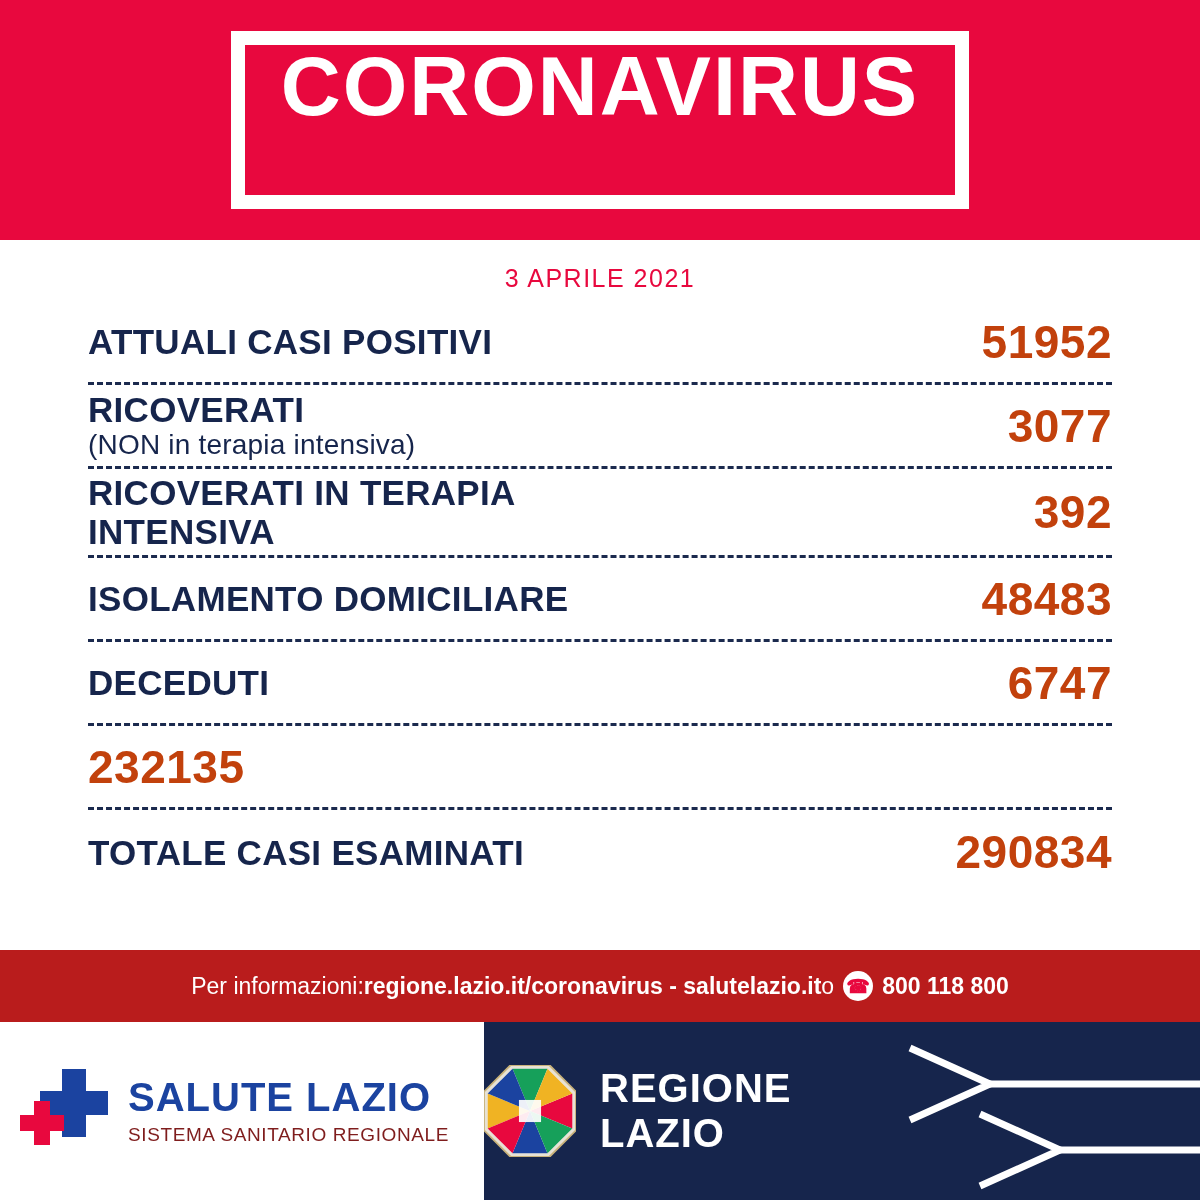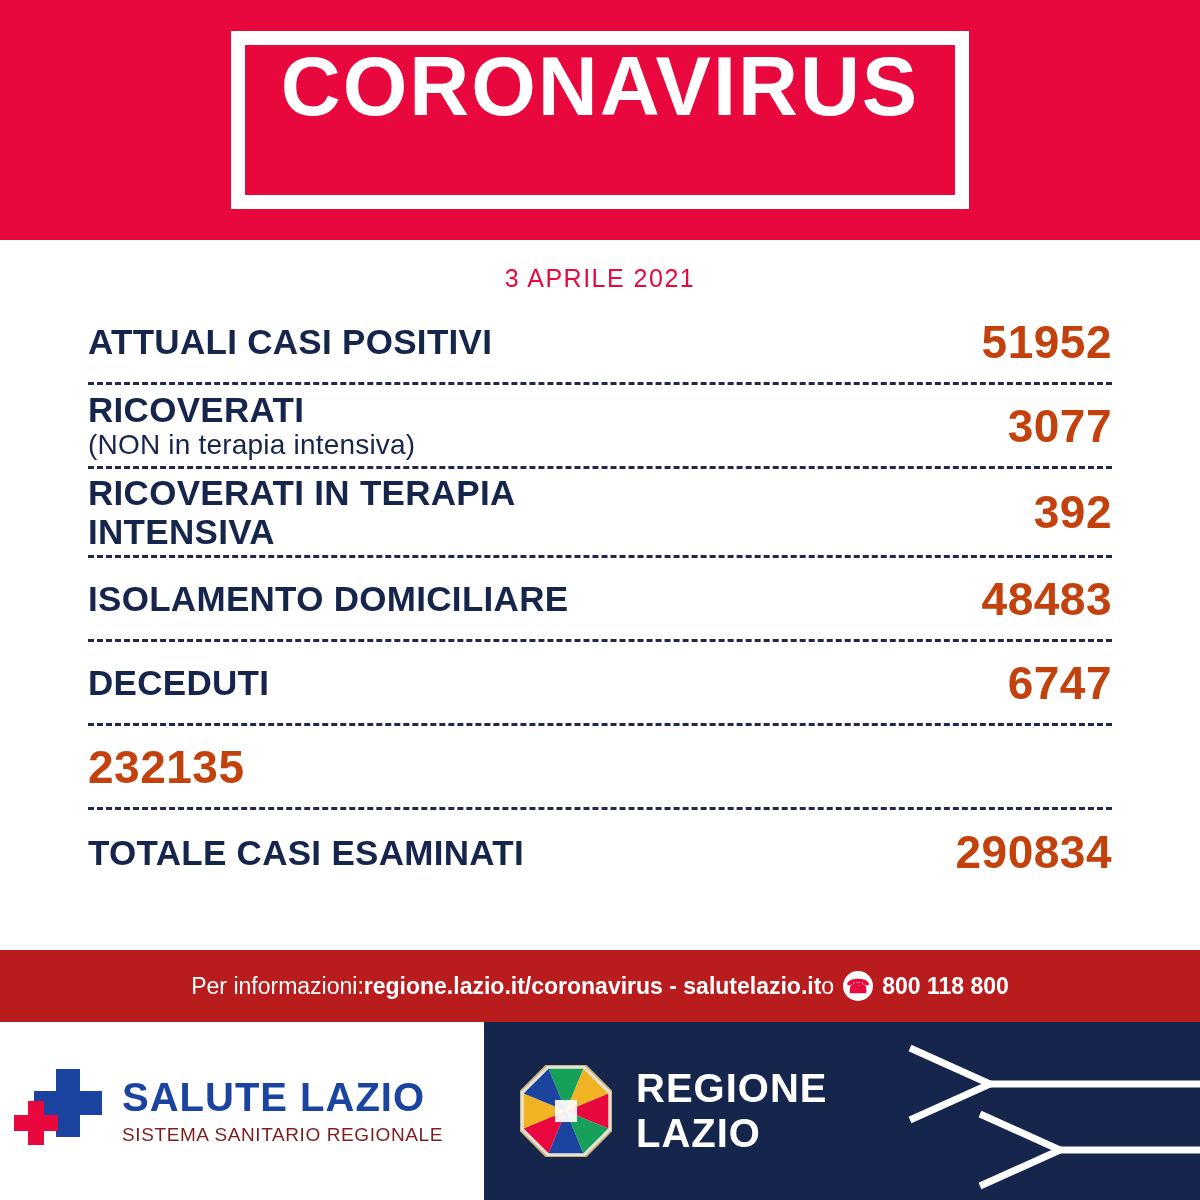--- a/index.html
+++ b/index.html
@@ -134,21 +134,21 @@
   
   .footer {
     height: 178px;
     display: flex;
   }
   .footer-left {
     width: 484px;
     background: #ffffff;
     display: flex;
     align-items: center;
-    padding-left: 8px;
+    padding-left: 14px;
     box-sizing: border-box;
   }
   .cross-logo {
     position: relative;
     width: 96px;
     height: 96px;
     flex: 0 0 96px;
     margin-right: 18px;
   }
   .cross-blue {
@@ -191,21 +191,20 @@
     color: #7f1d1d;
     font-size: 19px;
     letter-spacing: 0.6px;
     margin-top: 6px;
   }
   .footer-right {
     flex: 1;
     background: #16254c;
     display: flex;
     align-items: center;
-    padding-left: 36px;
     box-sizing: border-box;
     position: relative;
     overflow: hidden;
   }
   .regione-emblem {
     width: 92px;
     height: 92px;
     flex: 0 0 92px;
     margin-right: 24px;
   }

